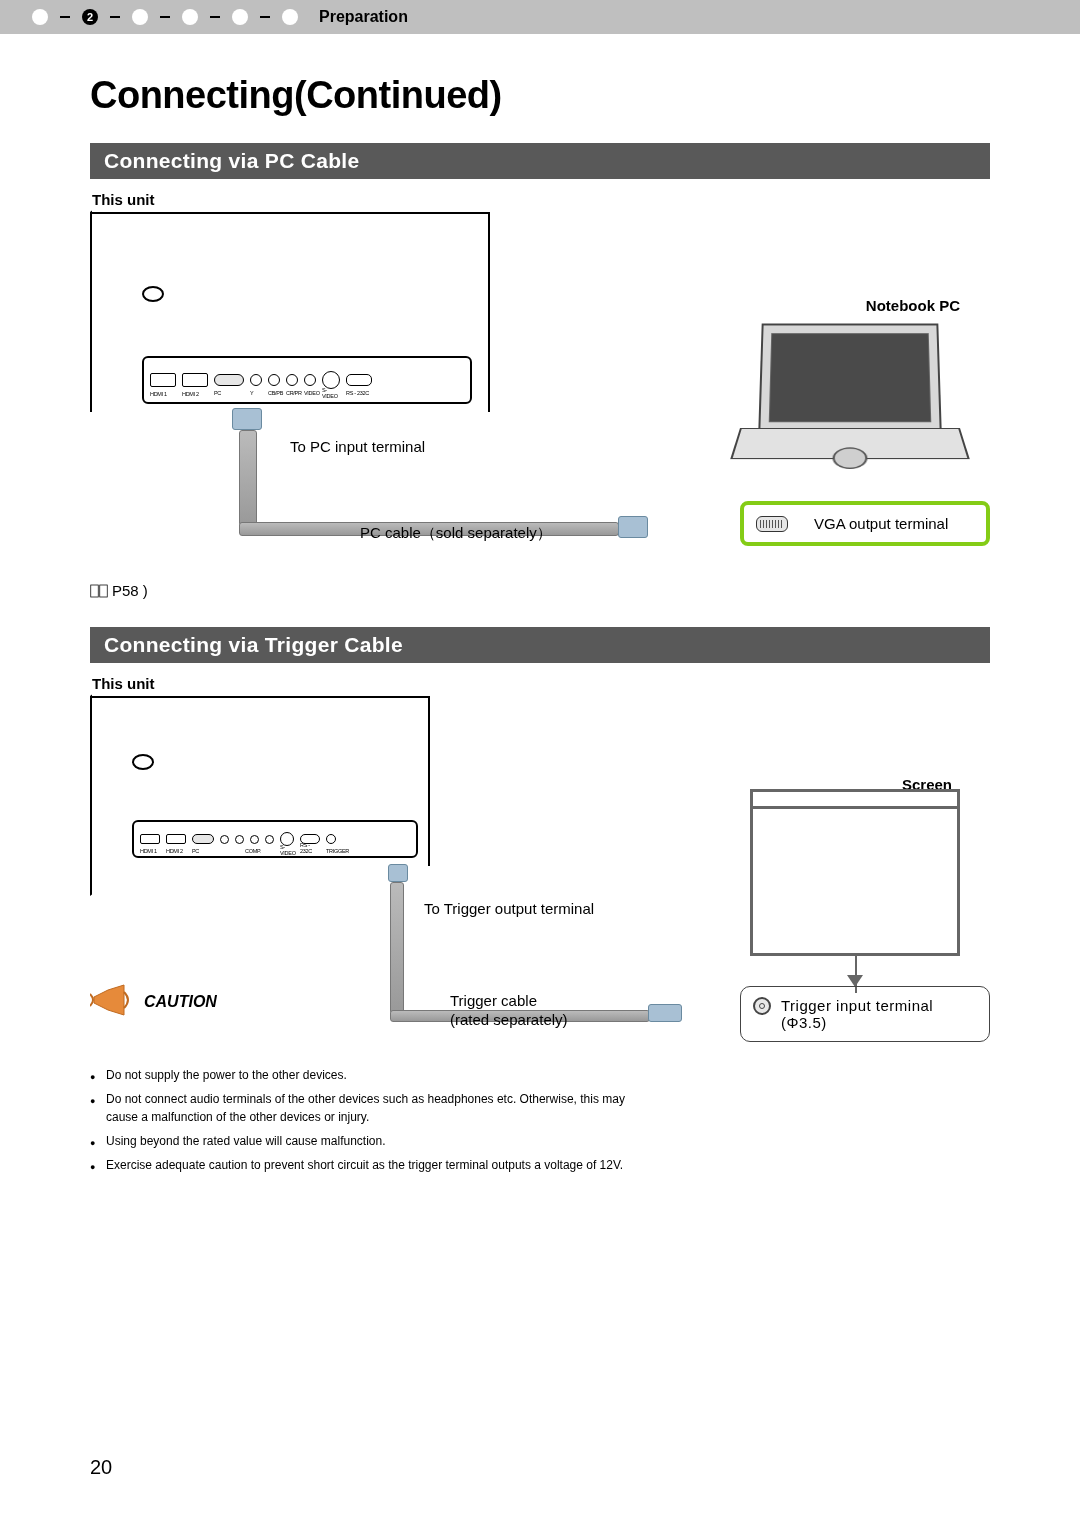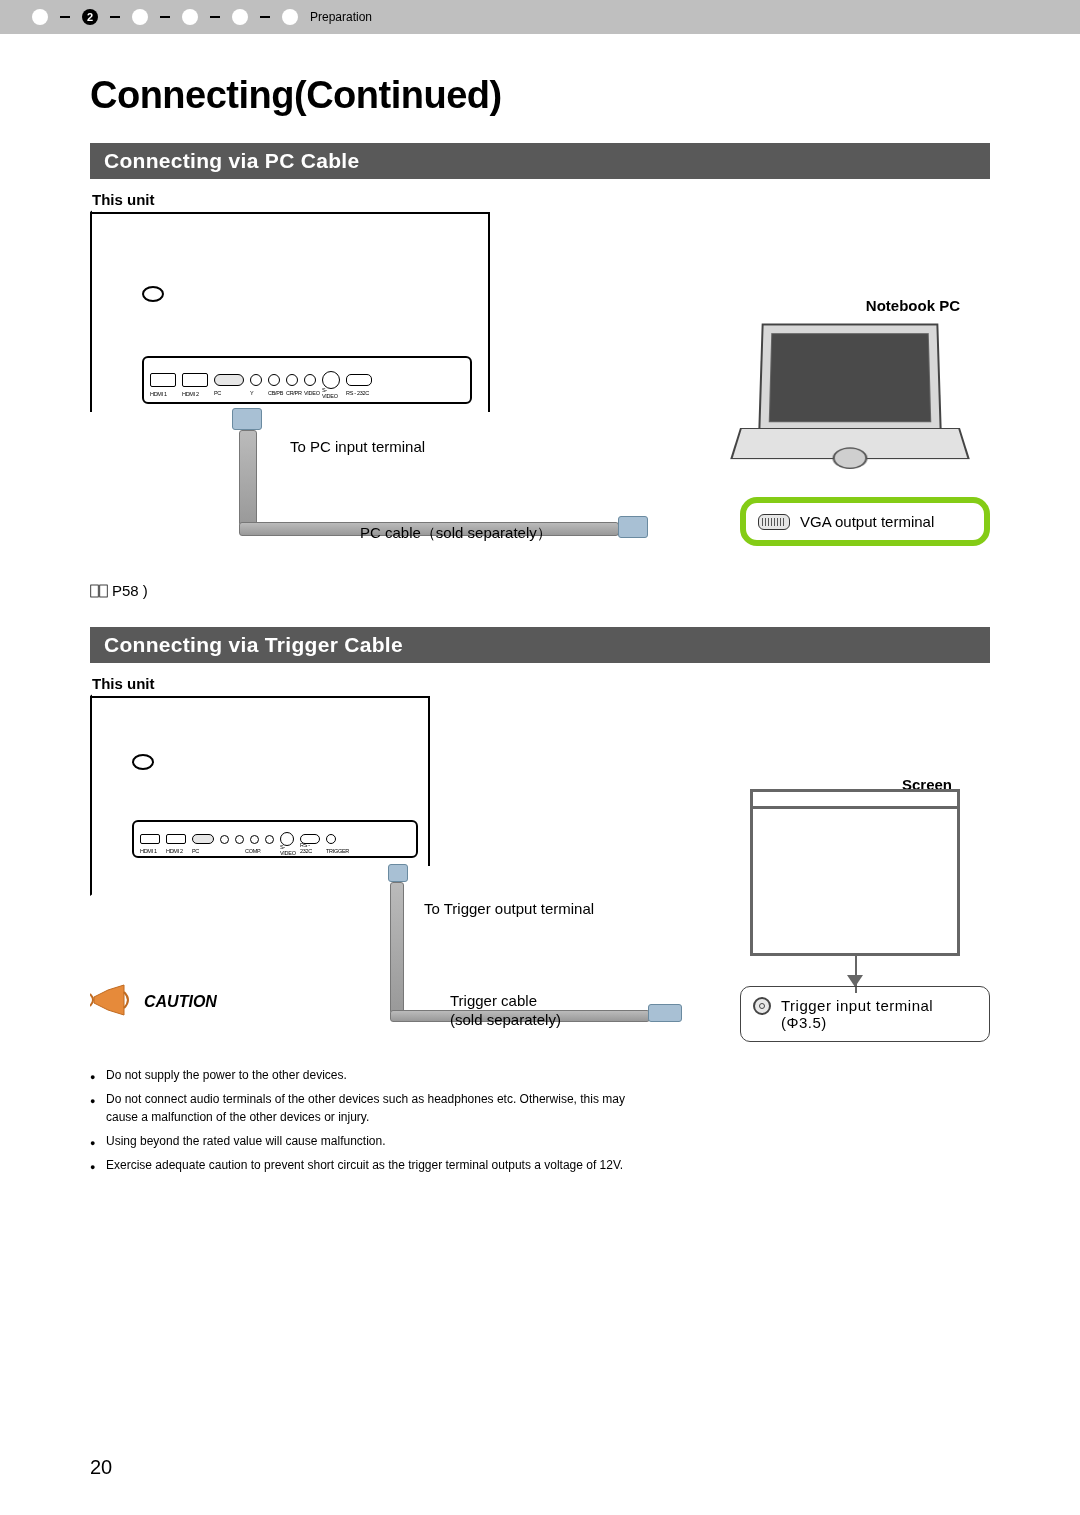--- a/index.html
+++ b/index.html
@@ -24,21 +24,21 @@
   }
   .crumb-dot.active::after {
     content: "2";
     position: absolute; inset: 0;
     color: #fff; font-size: 11px; font-weight: bold;
     display: flex; align-items: center; justify-content: center;
   }
   .crumb-sep {
     width: 10px; height: 2px; background: #000;
   }
-  .crumb-label { font-weight: normal; font-size: 12px; margin-left: 0; color:#000; }
+  .crumb-label { font-weight: bold; font-size: 16px; margin-left: 9px; color:#000; }
 
   .content { padding: 40px 90px 0 90px; }
 
   h1 { font-size: 38px; font-weight: bold; letter-spacing: -0.5px; margin-bottom: 26px; }
 
   .section-bar {
     background: #595959;
     color: #fff;
     font-weight: bold;
     font-size: 21px;
@@ -140,23 +140,23 @@
   }
   .laptop-base::after{
     content:""; position:absolute; left:50%; top:30px;
     width:28px;height:28px;border:2px solid #555;border-radius:50%;
     transform:translateX(-50%);
     background:#cfcfcf;
   }
 
   .vga-box {
     position:absolute; right: 0; bottom: 26px;
-    width: 250px; border:6px solid #84cc16; border-radius:17px;
+    width: 250px; border:4px solid #84cc16; border-radius:8px;
     padding: 10px 12px;
-    display:flex; align-items:center; gap:10px;
+    display:flex; align-items:center; gap:26px;
     font-size:15px;
   }
   .vga-port-ico { width:32px;height:16px;border:1px solid #333; border-radius:6px; background:#e6e6e6; position:relative; }
   .vga-port-ico::after{content:"";position:absolute; inset:3px; background:repeating-linear-gradient(90deg,#555 0 1px, transparent 1px 3px);}
 
   .note-line { font-size: 15px; margin: 8px 0 28px 0; display:flex; align-items:center; gap:4px; }
   .note-bullet::before { content:"●"; font-size:11px; margin-right:6px; }
   .pageref { display:inline-flex; align-items:center; gap:2px; }
   .pageref svg { width:18px; height:14px; }
 
@@ -349,21 +349,21 @@
       </div>
 
       <div class="plug" style="left:298px; top:168px; width:20px; height:18px;"></div>
       <div class="cable-down" style="left:300px; top:186px; height:132px; width:14px;"></div>
       <div class="cable-h" style="left:300px; top:314px; width:260px; height:12px;"></div>
       <div class="plug" style="left:558px; top:308px; width:34px; height:18px;"></div>
 
       <div class="callout" style="left:334px; top:204px;">To Trigger output terminal</div>
       <div class="callout" style="left:360px; top:296px; line-height:1.25;">
         <span>Trigger cable</span><br>
-        <span>(sold separately)</span>
+        <span>(rated separately)</span>
       </div>
 
       <div class="callout" style="right:38px; top:80px; font-weight:bold;">Screen</div>
       <div class="screen-box">
         <div class="screen-weight"></div>
       </div>
 
       <div class="trig-box" style="bottom:24px;">
         <span class="mini-jack-ico"></span>
         <span>

